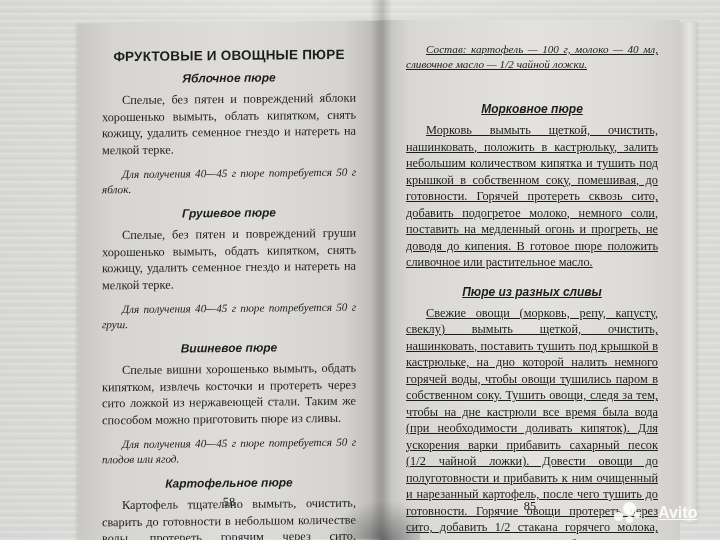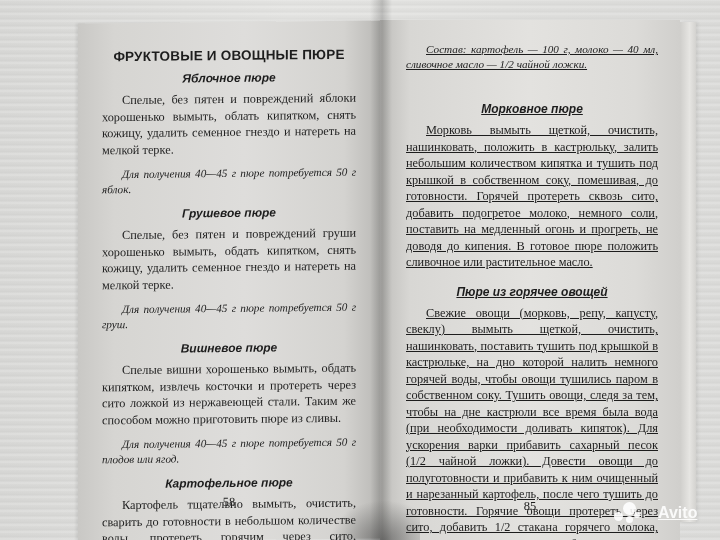--- a/index.html
+++ b/index.html
@@ -106,21 +106,21 @@
 
   <div class="page page-right">
     <p class="note" style="margin-top:0">Состав: картофель — 100 г, молоко — 40 мл, сливочное масло — 1/2 чайной ложки.</p>
 
     <div>
       <div class="recipe-title" style="margin-top:30px">Морковное пюре</div>
       <p class="body-text">Морковь вымыть щеткой, очистить, нашинковать, положить в кастрюльку, залить небольшим количеством кипятка и тушить под крышкой в собственном соку, помешивая, до готовности. Горячей протереть сквозь сито, добавить подогретое молоко, немного соли, поставить на медленный огонь и прогреть, не доводя до кипения. В готовое пюре положить сливочное или растительное масло.</p>
     </div>
 
     <div>
-      <div class="recipe-title" style="margin-top:14px">Пюре из горячее овощей</div>
+      <div class="recipe-title" style="margin-top:14px">Пюре из разных сливы</div>
       <p class="body-text">Свежие овощи (морковь, репу, капусту, свеклу) вымыть щеткой, очистить, нашинковать, поставить тушить под крышкой в кастрюльке, на дно которой налить немного горячей воды, чтобы овощи тушились паром в собственном соку. Тушить овощи, следя за тем, чтобы на дне кастрюли все время была вода (при необходимости доливать кипяток). Для ускорения варки прибавить сахарный песок (1/2 чайной ложки). Довести овощи до полуготовности и прибавить к ним очищенный и нарезанный картофель, после чего тушить до готовности. Горячие овощи протереть через сито, добавить 1/2 стакана горячего молока, немного соли и хорошенько взбить, после чего снова поставить на плиту и довести до кипения. В готовое пюре добавить сливочное или растительное масло.</p>
 
     </div>
 
     <div class="page-number">85</div>
   </div>
 
   <div class="spine-shadow"></div>
   <div class="corner-shadow"></div>
 </div>

